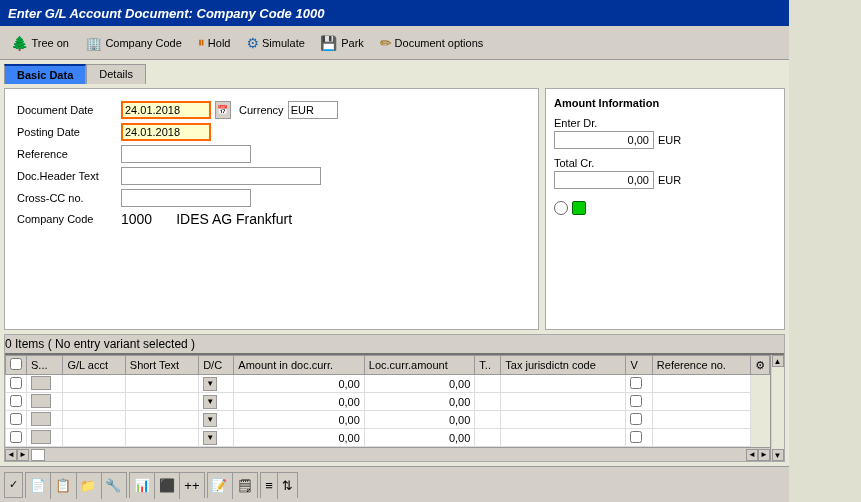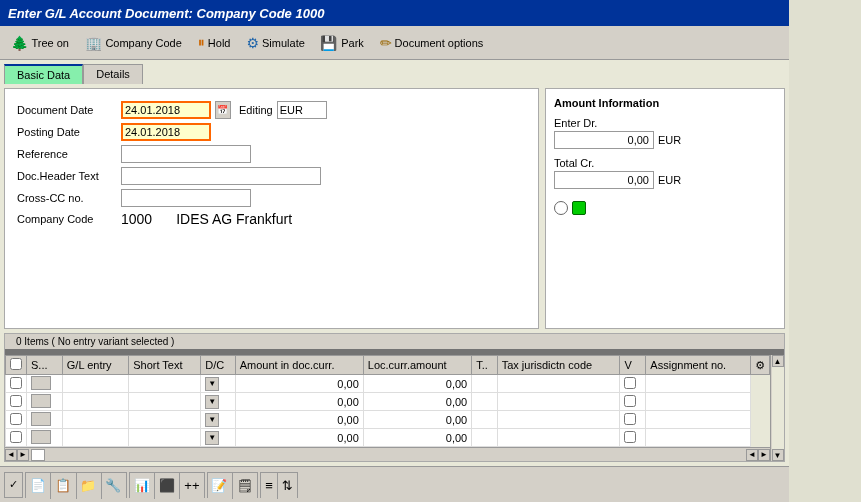--- a/index.html
+++ b/index.html
@@ -73,22 +73,22 @@
     .tab {
       padding: 3px 12px;
       background: #d4d0c8;
       border: 1px solid #999;
       border-bottom: none;
       cursor: pointer;
       font-size: 11px;
       font-weight: normal;
     }
     .tab.active {
-      background: #86efac;
-      font-weight: normal;
+      background: #3b82f6;
+      font-weight: bold;
       border-top: 2px solid #003399;
     }
 
     
     .form-outer {
       display: flex;
       gap: 6px;
       flex: 1;
     }
 
@@ -209,23 +209,23 @@
     .radio-filled {
       width: 14px;
       height: 14px;
       border: 1px solid #006600;
       border-radius: 2px;
       background: #00cc00;
       display: inline-block;
     }
     .items-header {
       background: #d4d0c8;
-      padding: 2px 11px;
-      font-size: 10px;
-      border-bottom: 6px solid #737373;
+      padding: 2px 0;
+      font-size: 12px;
+      border-bottom: 2px solid #737373;
     }
     .data-table {
       width: 100%;
       border-collapse: collapse;
       font-size: 11px;
     }
     .data-table th {
       background: #d4d0c8;
       border: 1px solid #999;
       padding: 2px 4px;
@@ -365,21 +365,21 @@
     </div>
 
     <div class="form-outer">
 
       <div class="form-section">
 
         <div class="form-row">
           <span class="form-label">Document Date</span>
           <input class="form-input date-field" type="text" value="24.01.2018" style="">
           <button class="calendar-btn">📅</button>
-          <span class="currency-label">Editing</span>
+          <span class="currency-label">Currency</span>
           <input class="form-input currency-field" type="text" value="EUR" style="">
         </div>
 
         <div class="form-row">
           <span class="form-label">Posting Date</span>
           <input class="form-input date-field" type="text" value="24.01.2018" style="">
         </div>
 
         <div class="form-row">
           <span class="form-label">Reference</span>
@@ -437,29 +437,29 @@
 
       <div class="table-wrapper">
         <div class="table-scroll-area">
           <table class="data-table">
             <thead>
               <tr>
                 <th style="width:18px;">
                   <input type="checkbox" style="width: 12px; height: 12px;">
                 </th>
                 <th>S...</th>
-                <th>G/L entry</th>
+                <th>G/L acct</th>
                 <th>Short Text</th>
                 <th>D/C</th>
                 <th>Amount in doc.curr.</th>
                 <th>Loc.curr.amount</th>
                 <th>T..</th>
                 <th>Tax jurisdictn code</th>
                 <th>V</th>
-                <th>Assignment no.</th>
+                <th>Reference no.</th>
                 <th style="width:16px;">⚙</th>
               </tr>
             </thead>
             <tbody>
               <tr>
                 <td><input type="checkbox" style="width: 12px; height: 12px;"></td>
                 <td><button class="row-btn"></button></td>
                 <td></td>
                 <td></td>
                 <td><button class="dd-btn">▼</button></td>

